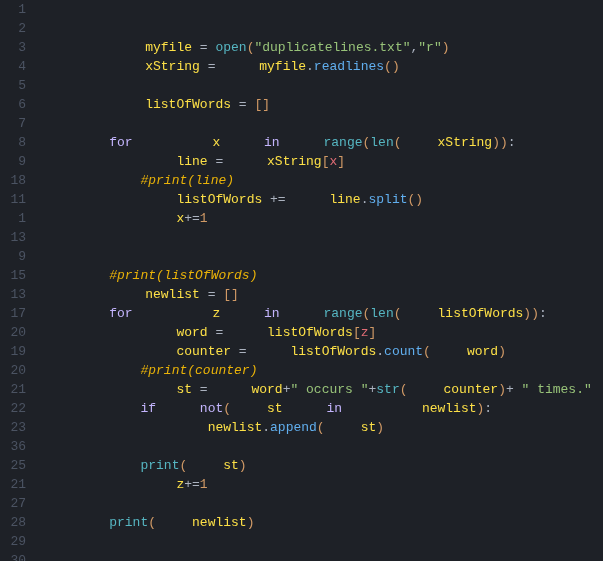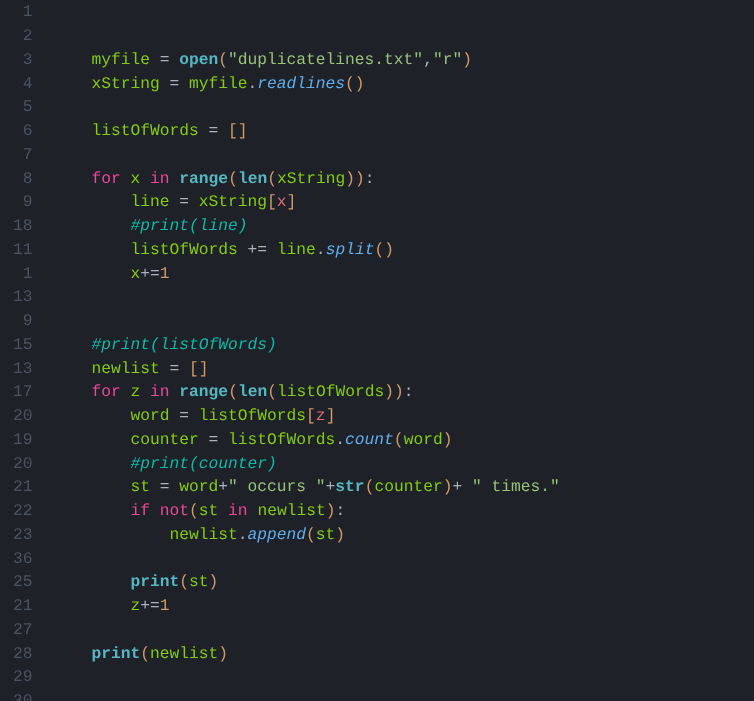--- a/index.html
+++ b/index.html
@@ -29,31 +29,31 @@
     height: 19px;
   }
   .code {
     padding-left: 4px;
     flex: 1;
     white-space: pre;
   }
   .code-line {
     height: 19px;
   }
-  .c-def   { color: #84cc16; }   
-  .c-kw    { color: #ec4899; }   
-  .c-fn    { color: #56b6c2; font-weight: bold; } 
+  .c-def   { color: #fde047; margin-left: 36px; }   
+  .c-kw    { color: #c4b5fd; }   
+  .c-fn    { color: #56b6c2; } 
   .c-op    { color: #abb2bf; }   
   .c-num   { color: #d19a66; }   
   .c-str   { color: #98c379; }   
-  .c-cmt   { color: #14b8a6; font-style: italic; } 
+  .c-cmt   { color: #eab308; font-style: italic; } 
   .c-pun   { color: #abb2bf; }   
   .c-br    { color: #d19a66; }   
   .c-var   { color: #e06c75; }   
-  .c-blue  { color: #61afef; font-style: italic; }   
+  .c-blue  { color: #61afef; }   
 </style>
 </head>
 <body>
 
 <div class="editor">
   <div class="gutter">
       <div class="gutter-line">1</div>
       <div class="gutter-line">2</div>
       <div class="gutter-line">3</div>
       <div class="gutter-line">4</div>

